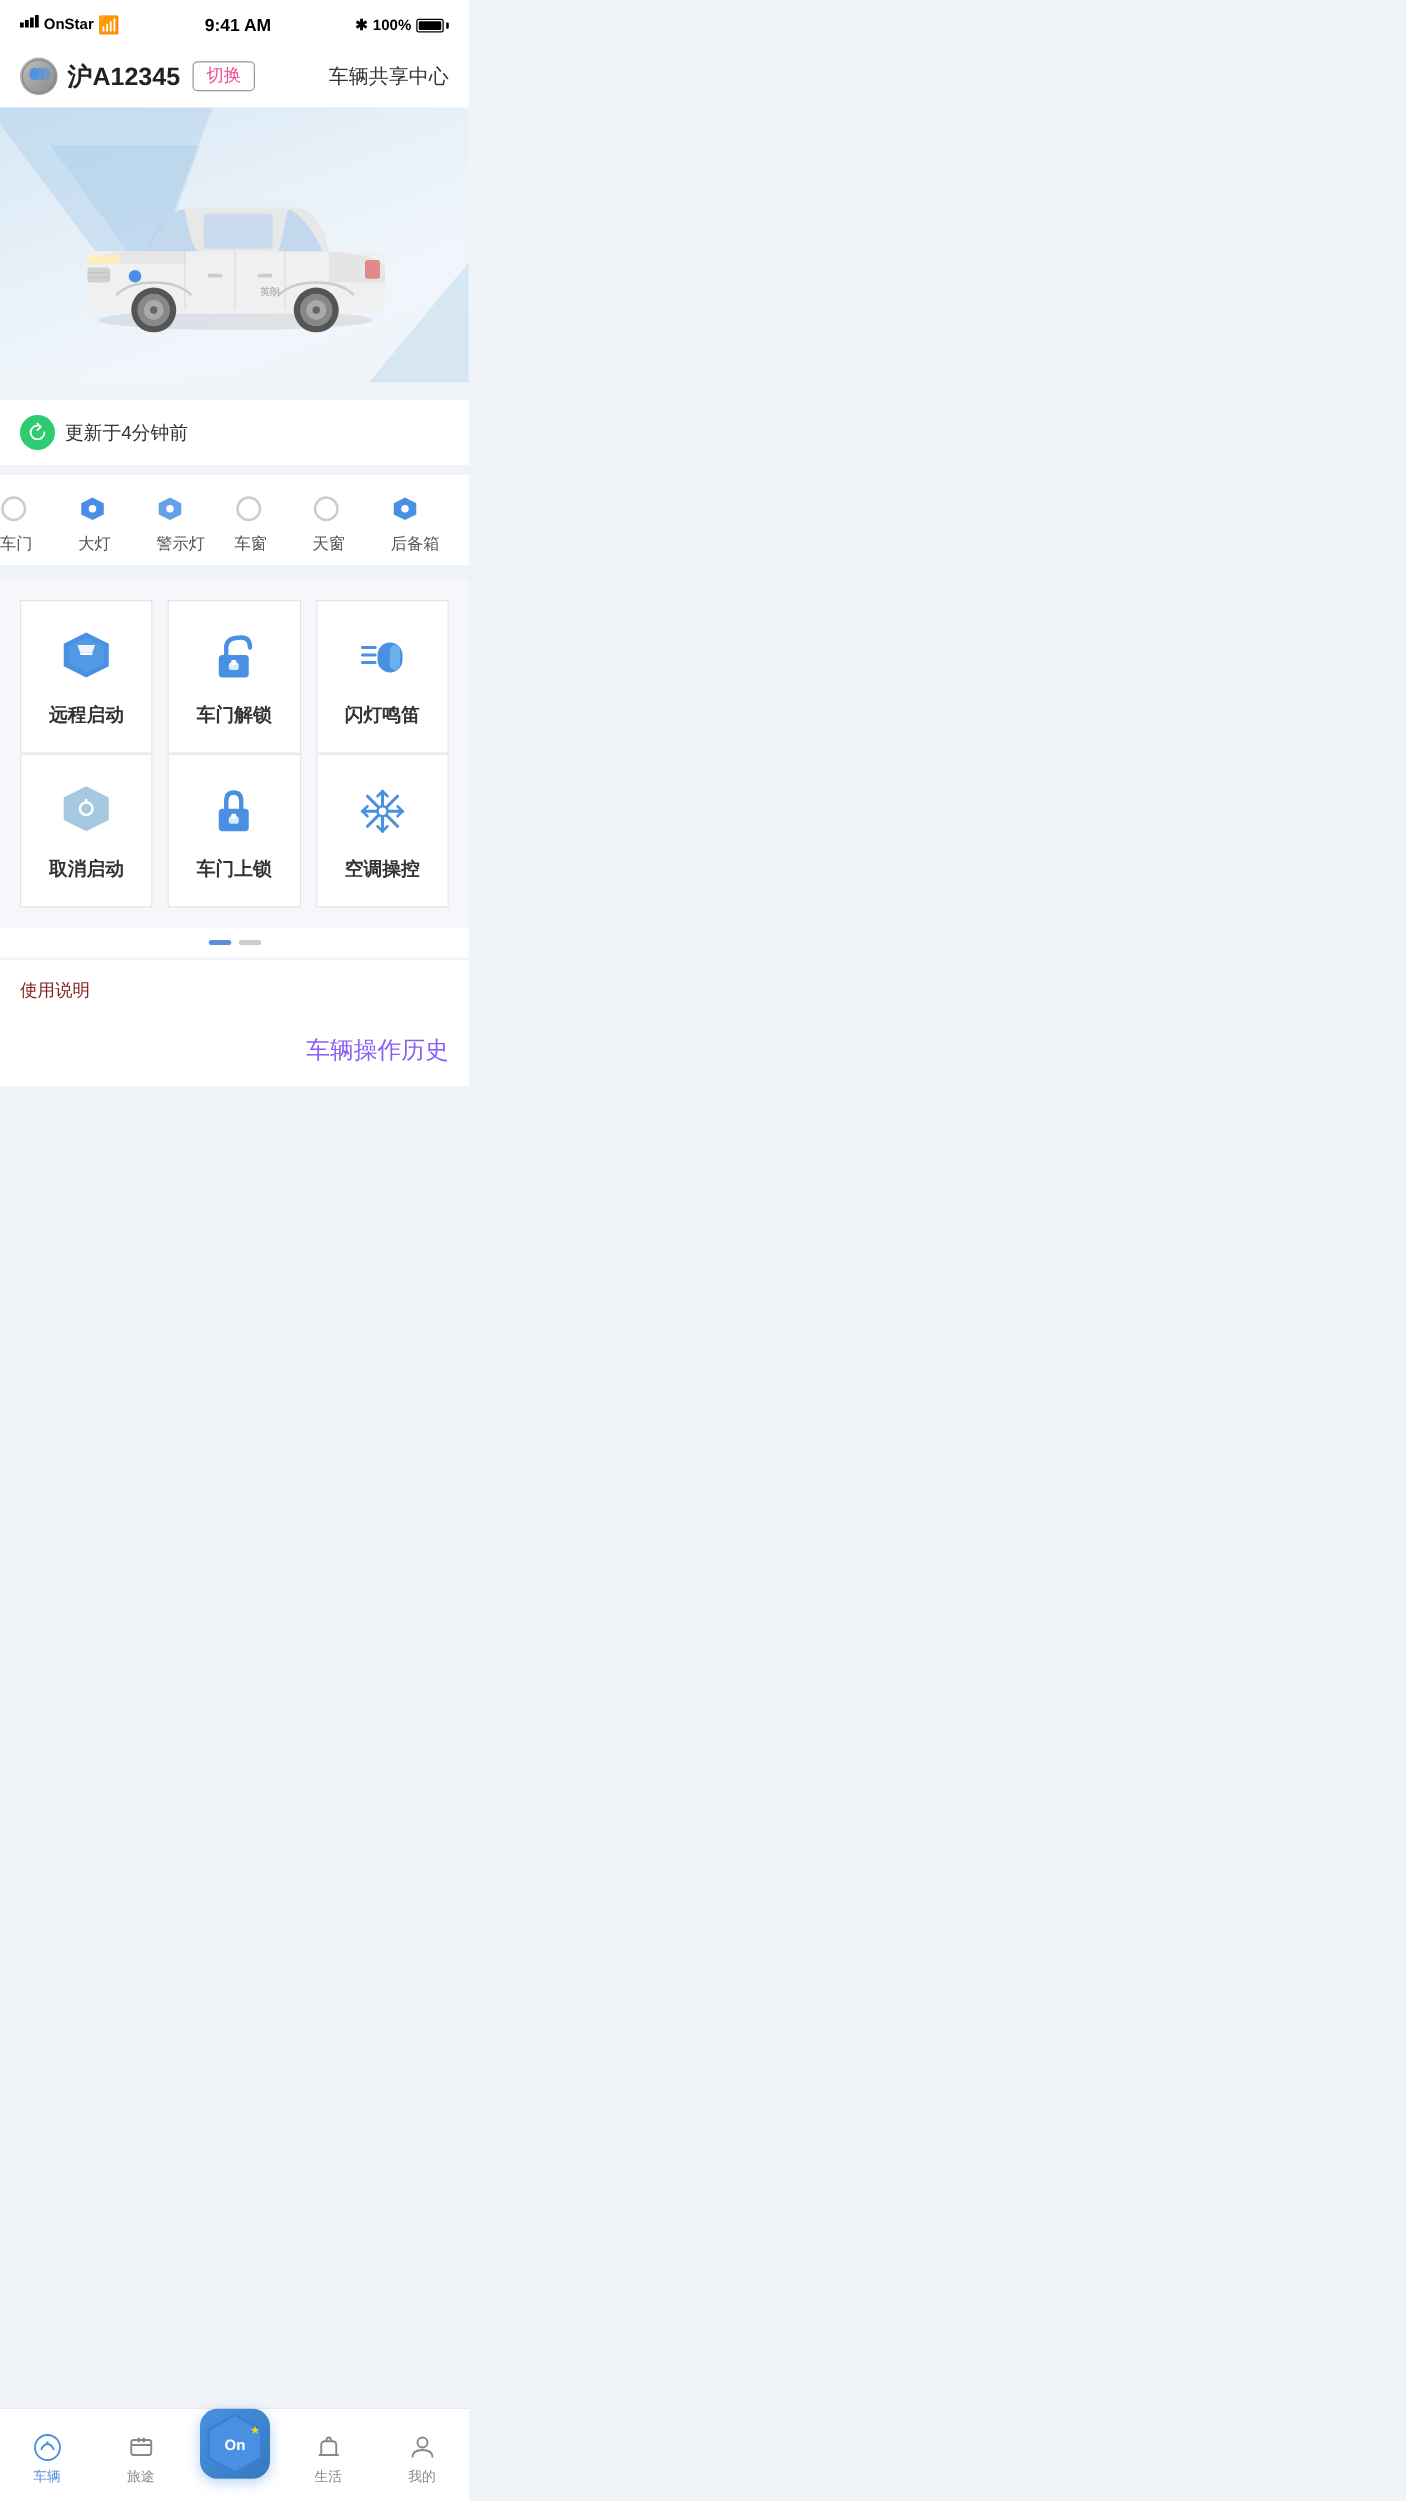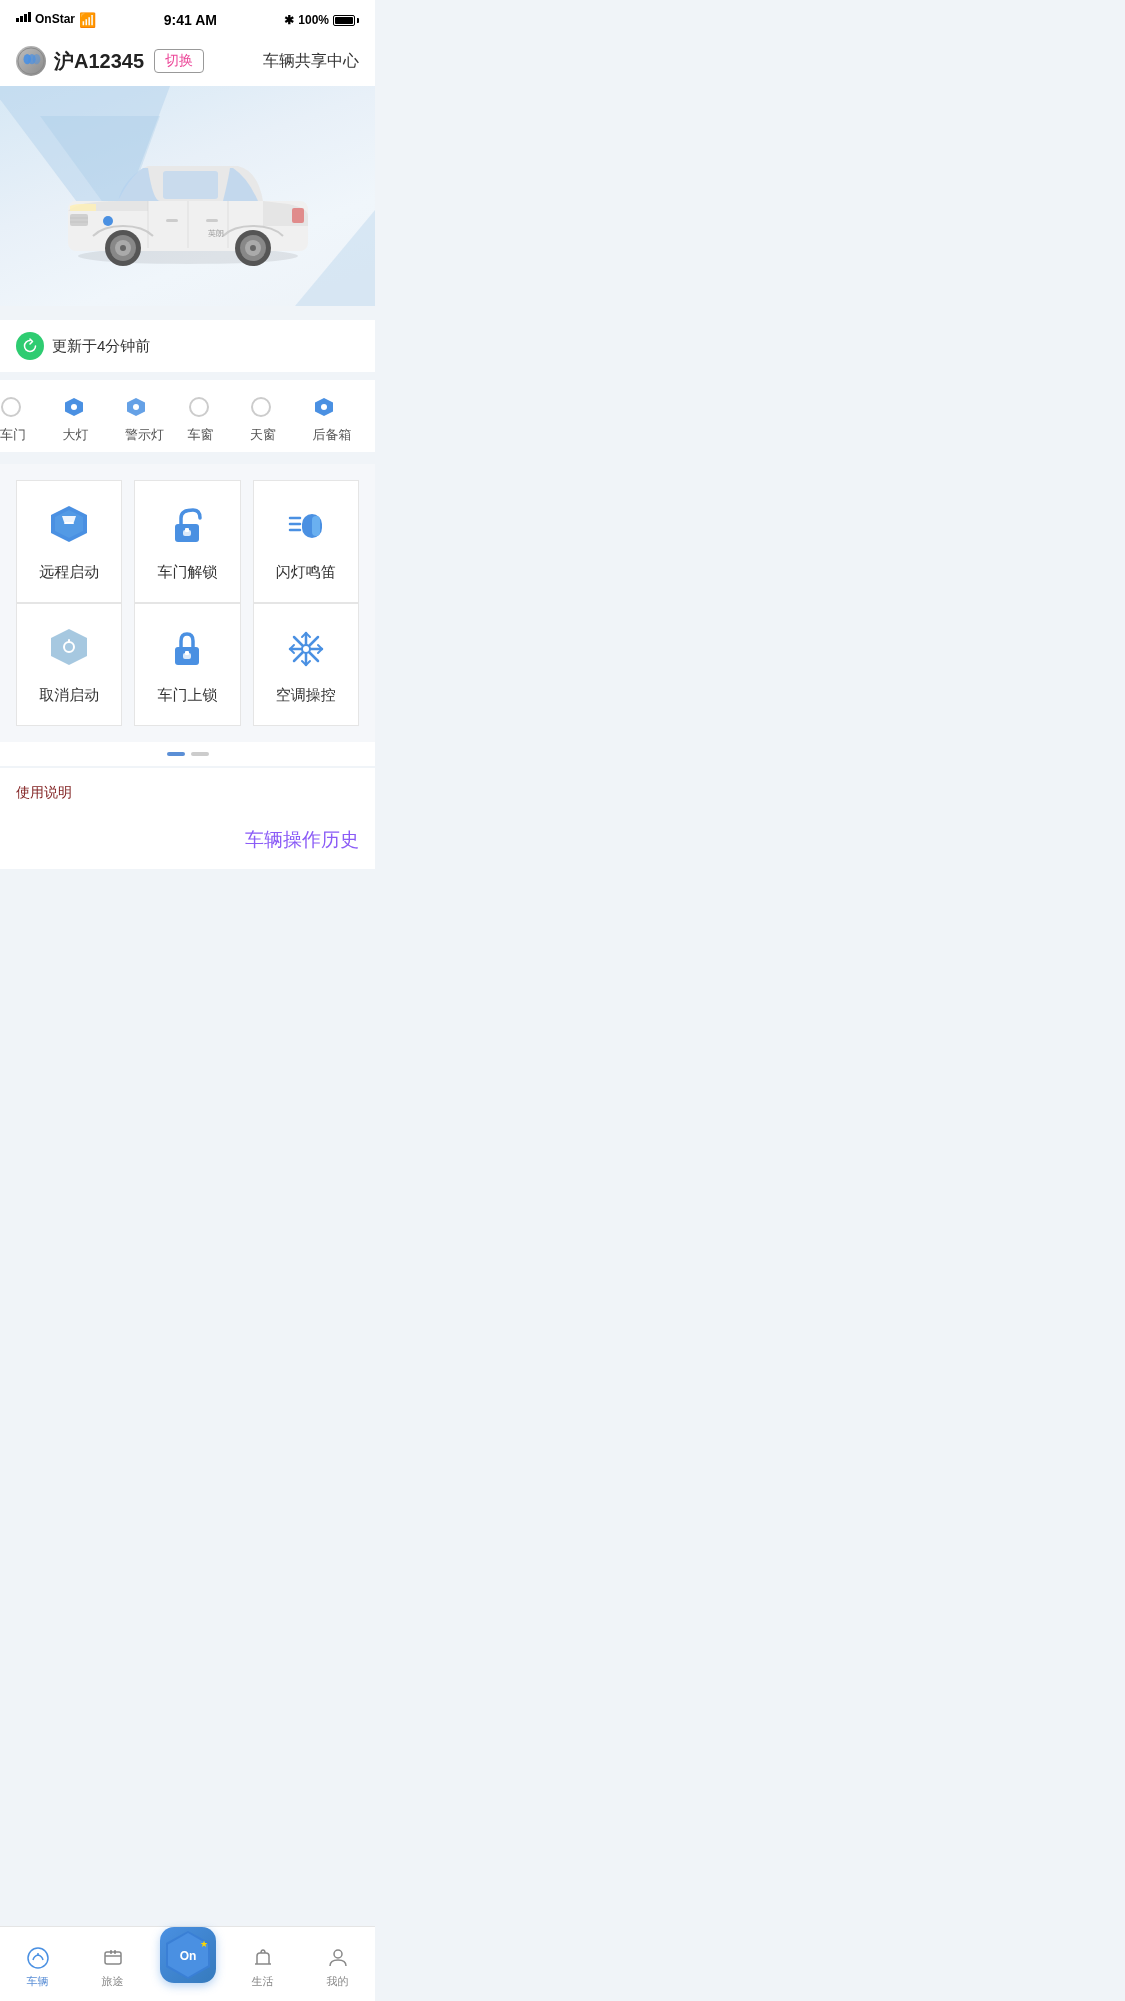--- a/index.html
+++ b/index.html
@@ -165,20 +165,21 @@
     
     .action-grid {
       background: #f5f7fa;
       margin-top: 12px;
       padding: 16px;
     }
     .action-row {
       display: flex;
       gap: 12px;
       margin-bottom: 0;
+      font-weight: bold;
     }
     .action-cell {
       flex: 1;
       background: #fff;
       display: flex;
       flex-direction: column;
       align-items: center;
       justify-content: center;
       padding: 20px 8px;
       border: 0.5px solid #e5e5e5;

